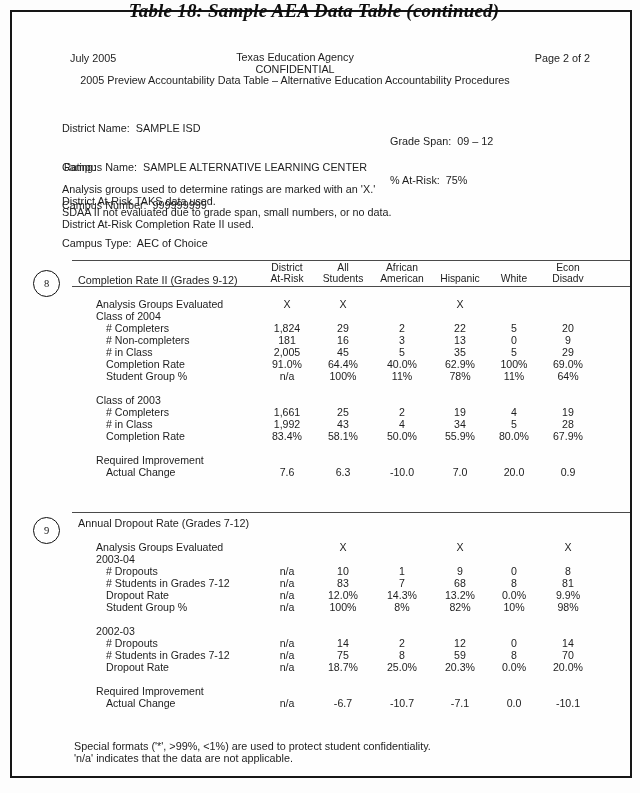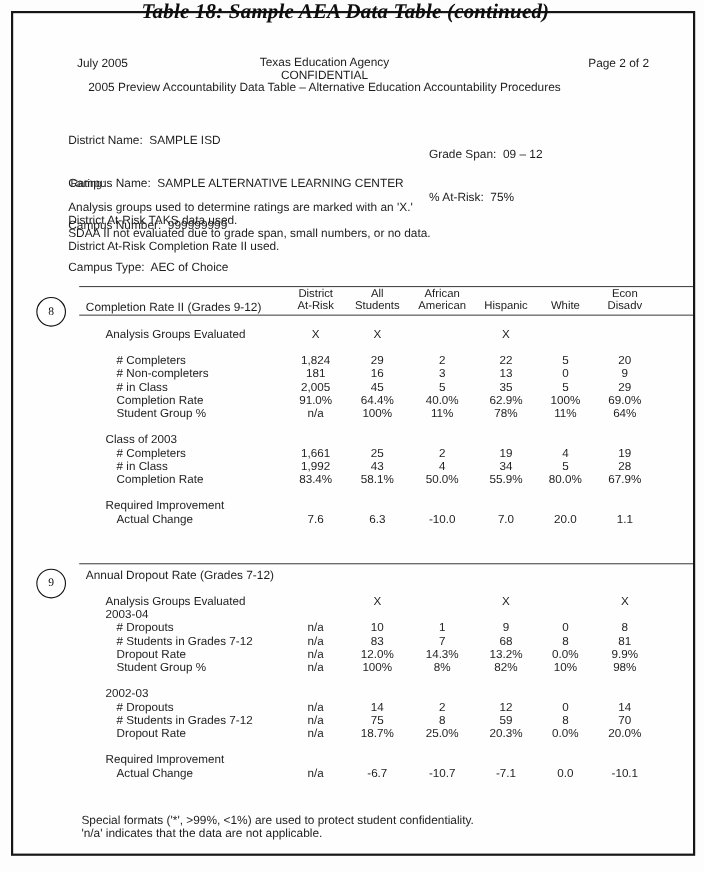--- a/index.html
+++ b/index.html
@@ -128,20 +128,21 @@
       <div class="t-row">
         <div class="lbl ind1">Analysis Groups Evaluated</div>
         <div class="cell">X</div>
         <div class="cell">X</div>
         <div class="cell"></div>
         <div class="cell">X</div>
         <div class="cell"></div>
         <div class="cell"></div>
       </div>
       <div class="t-row">
+        <div class="lbl ind1">Class of 2004</div>
         <div class="cell"></div>
         <div class="cell"></div>
         <div class="cell"></div>
         <div class="cell"></div>
         <div class="cell"></div>
         <div class="cell"></div>
       </div>
       <div class="t-row">
         <div class="lbl ind2"># Completers</div>
         <div class="cell">1,824</div>
@@ -234,21 +235,21 @@
         <div class="cell"></div>
         <div class="cell"></div>
       </div>
       <div class="t-row">
         <div class="lbl ind2">Actual Change</div>
         <div class="cell">7.6</div>
         <div class="cell">6.3</div>
         <div class="cell">-10.0</div>
         <div class="cell">7.0</div>
         <div class="cell">20.0</div>
-        <div class="cell">1.1</div>
+        <div class="cell">0.9</div>
       </div>
     </div>
 </div>
 
 <div class="rule9"></div>
 <div class="circle c9">
   <span>9</span>
 </div>
 <div class="sec sec9">
   <div class="sec-title">Annual Dropout Rate (Grades 7-12)</div>

